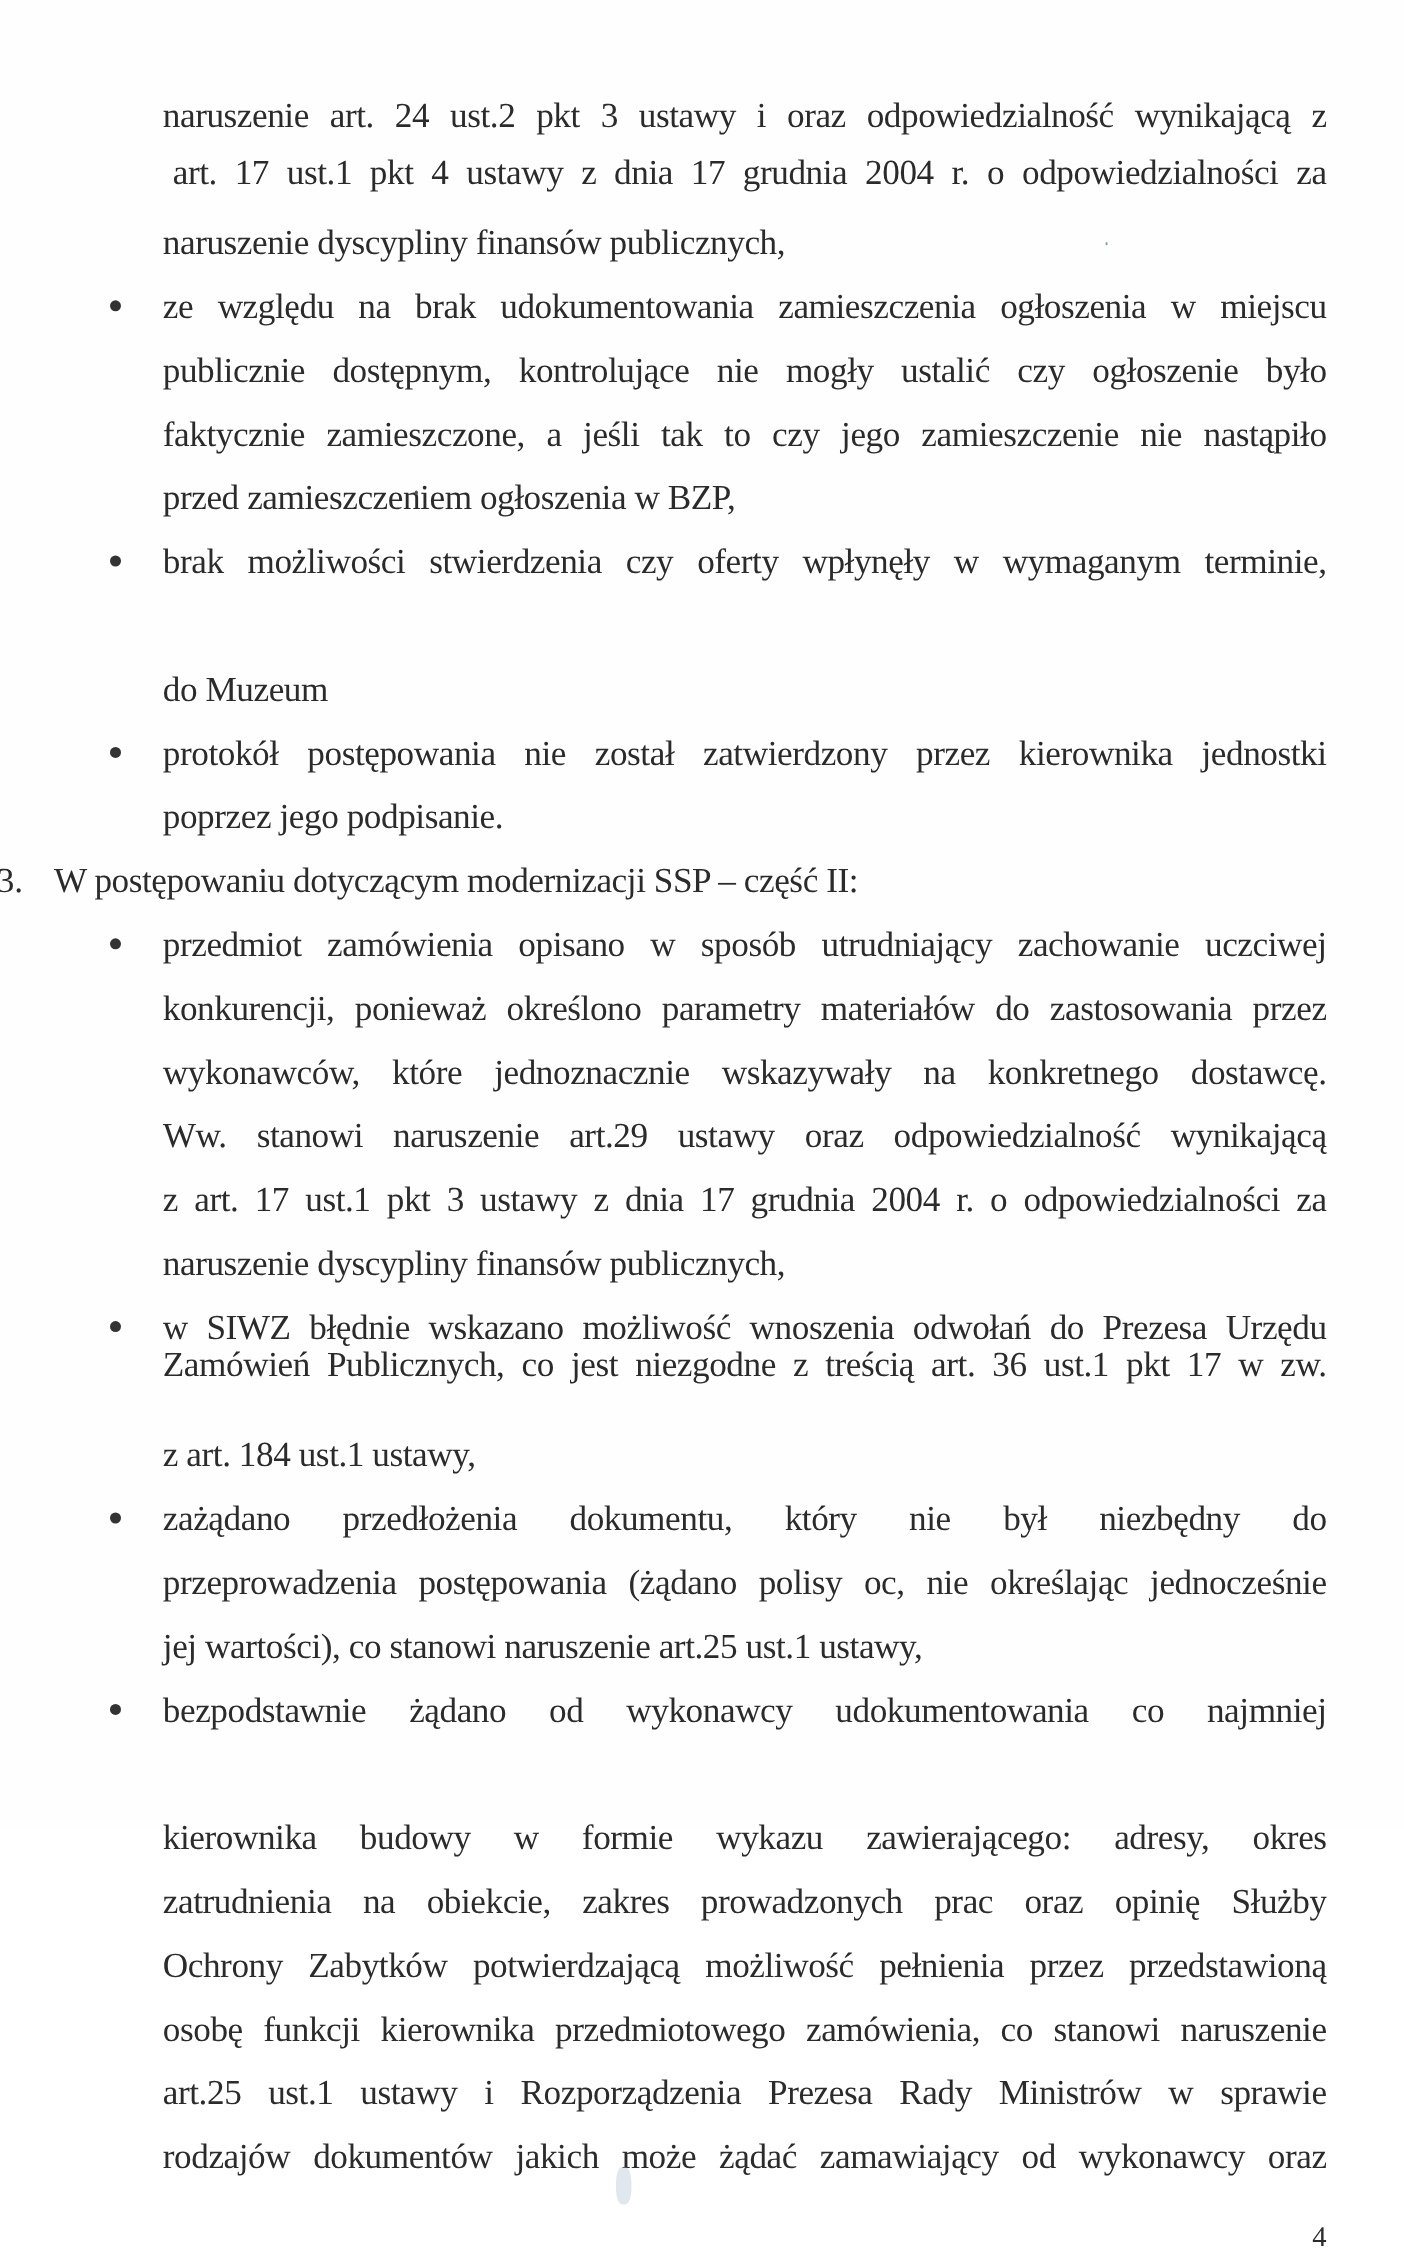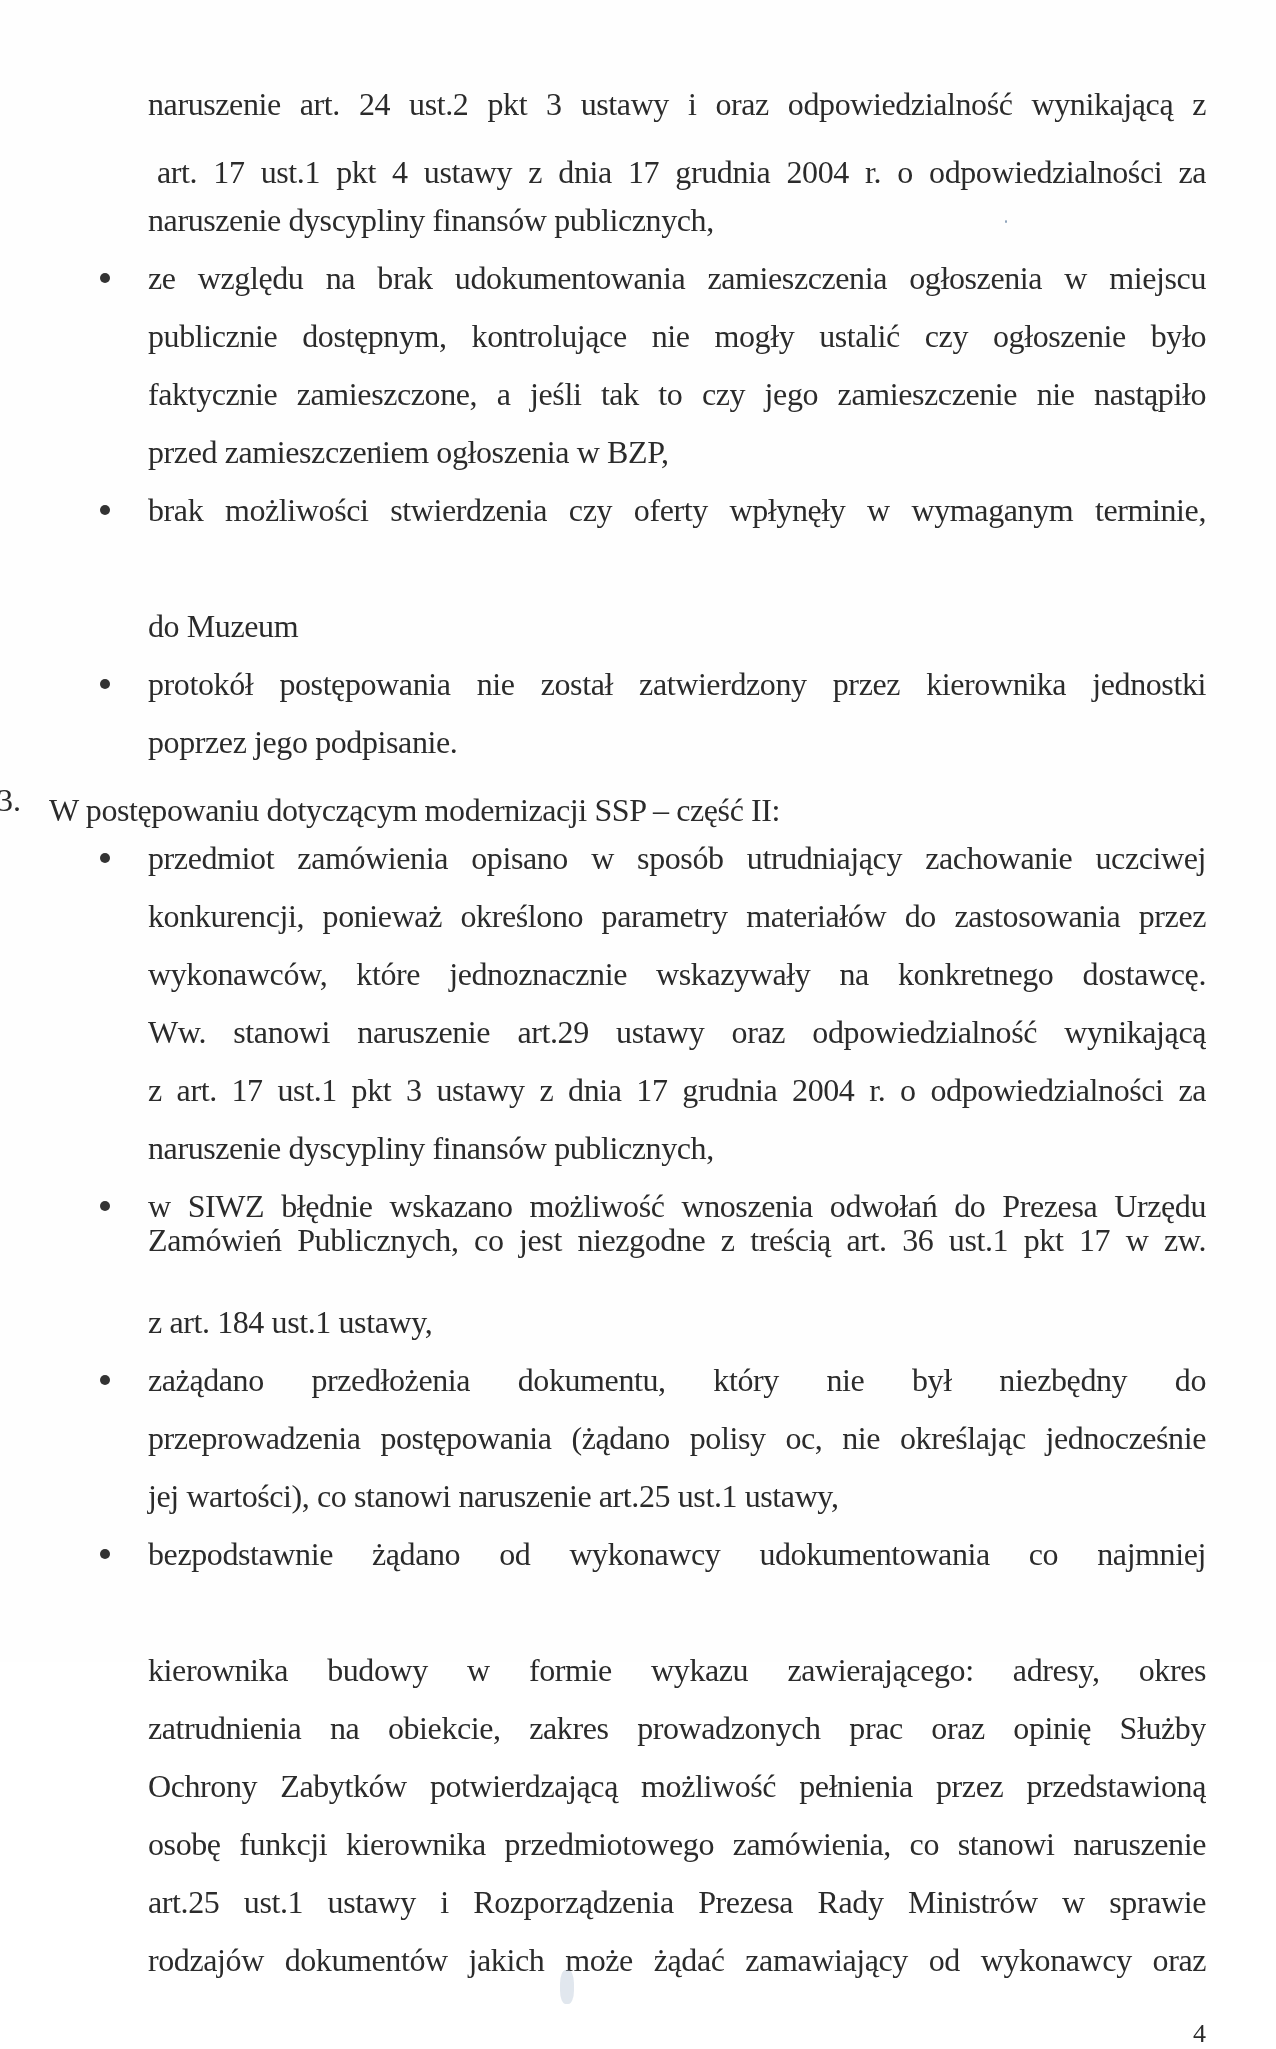--- a/index.html
+++ b/index.html
@@ -35,21 +35,20 @@
   .line.justify {
     white-space: normal;
     text-align: justify;
     text-align-last: justify;
     overflow: hidden;
   }
   .line.indent-s { left: 157px; width: 1049px; }
   .line.section {
     left: 49px;
     width: 1150px;
-    margin-top: 10px;
   }
   .section-num {
     position: absolute;
     left: -3px;
     font-size: 32px;
     line-height: 40px;
     height: 40px;
   }
   .bullet {
     position: absolute;
@@ -70,21 +69,21 @@
     position: absolute;
     border-radius: 50%;
   }
 </style>
 </head>
 <body>
 
 <div class="page">
 
   <div class="line justify" style="top:84px">naruszenie art. 24 ust.2 pkt 3 ustawy i oraz odpowiedzialność wynikającą z</div>
-  <div class="line justify indent-s" style="top:152px">art. 17 ust.1 pkt 4 ustawy z dnia 17 grudnia 2004 r. o odpowiedzialności za</div>
+  <div class="line justify indent-s" style="top:136px">art. 17 ust.1 pkt 4 ustawy z dnia 17 grudnia 2004 r. o odpowiedzialności za</div>
   <div class="line" style="top:200px">naruszenie dyscypliny finansów publicznych,</div>
 
   <span class="bullet" style="top:273px"></span>
   <div class="line justify" style="top:258px">ze względu na brak udokumentowania zamieszczenia ogłoszenia w miejscu</div>
   <div class="line justify" style="top:316px">publicznie dostępnym, kontrolujące nie mogły ustalić czy ogłoszenie było</div>
   <div class="line justify" style="top:374px">faktycznie zamieszczone, a jeśli tak to czy jego zamieszczenie nie nastąpiło</div>
   <div class="line" style="top:432px">przed zamieszczeniem ogłoszenia w BZP,</div>
 
   <span class="bullet" style="top:505px"></span>
   <div class="line justify" style="top:490px">brak możliwości stwierdzenia czy oferty wpłynęły w wymaganym terminie,</div>

